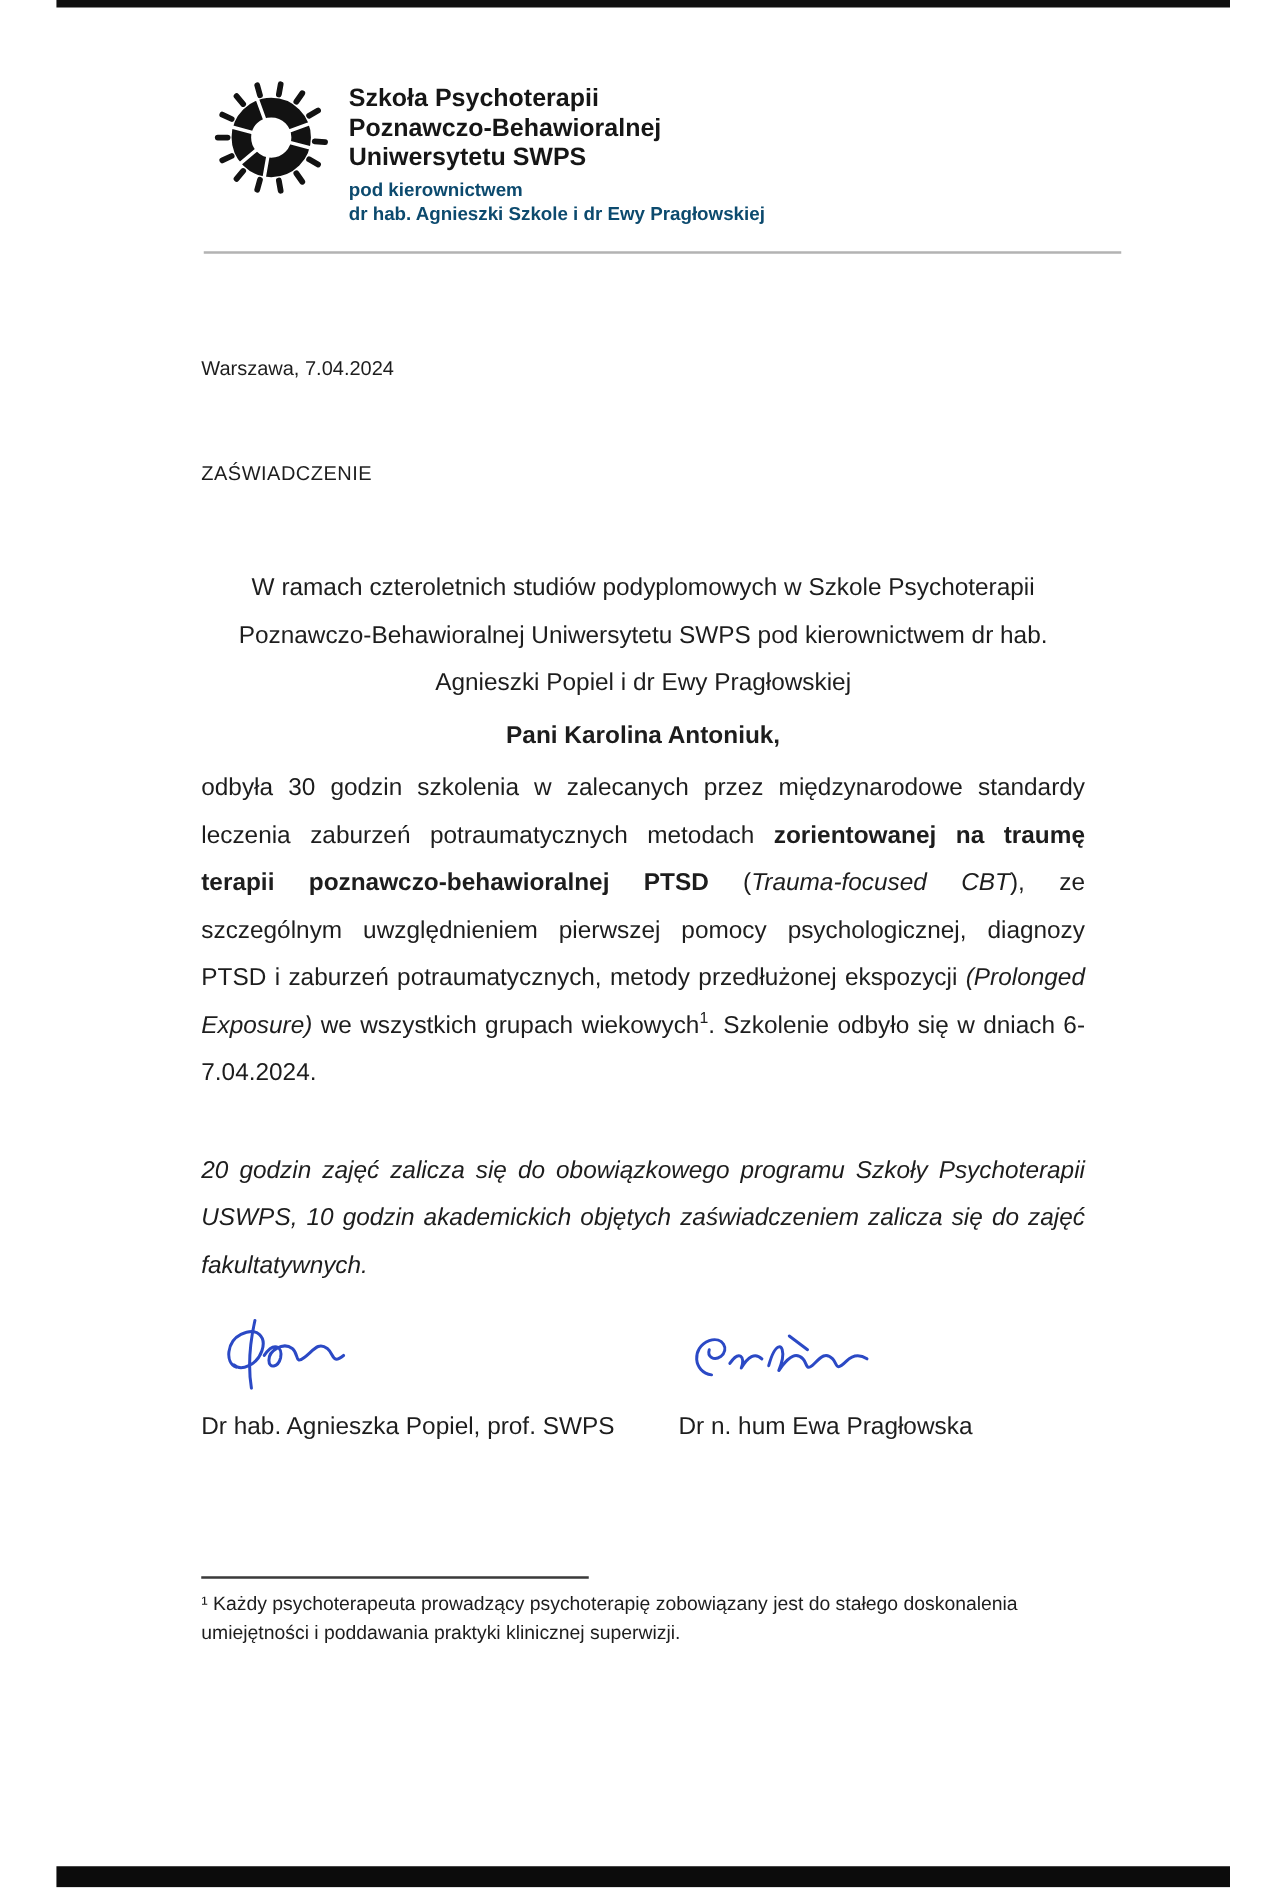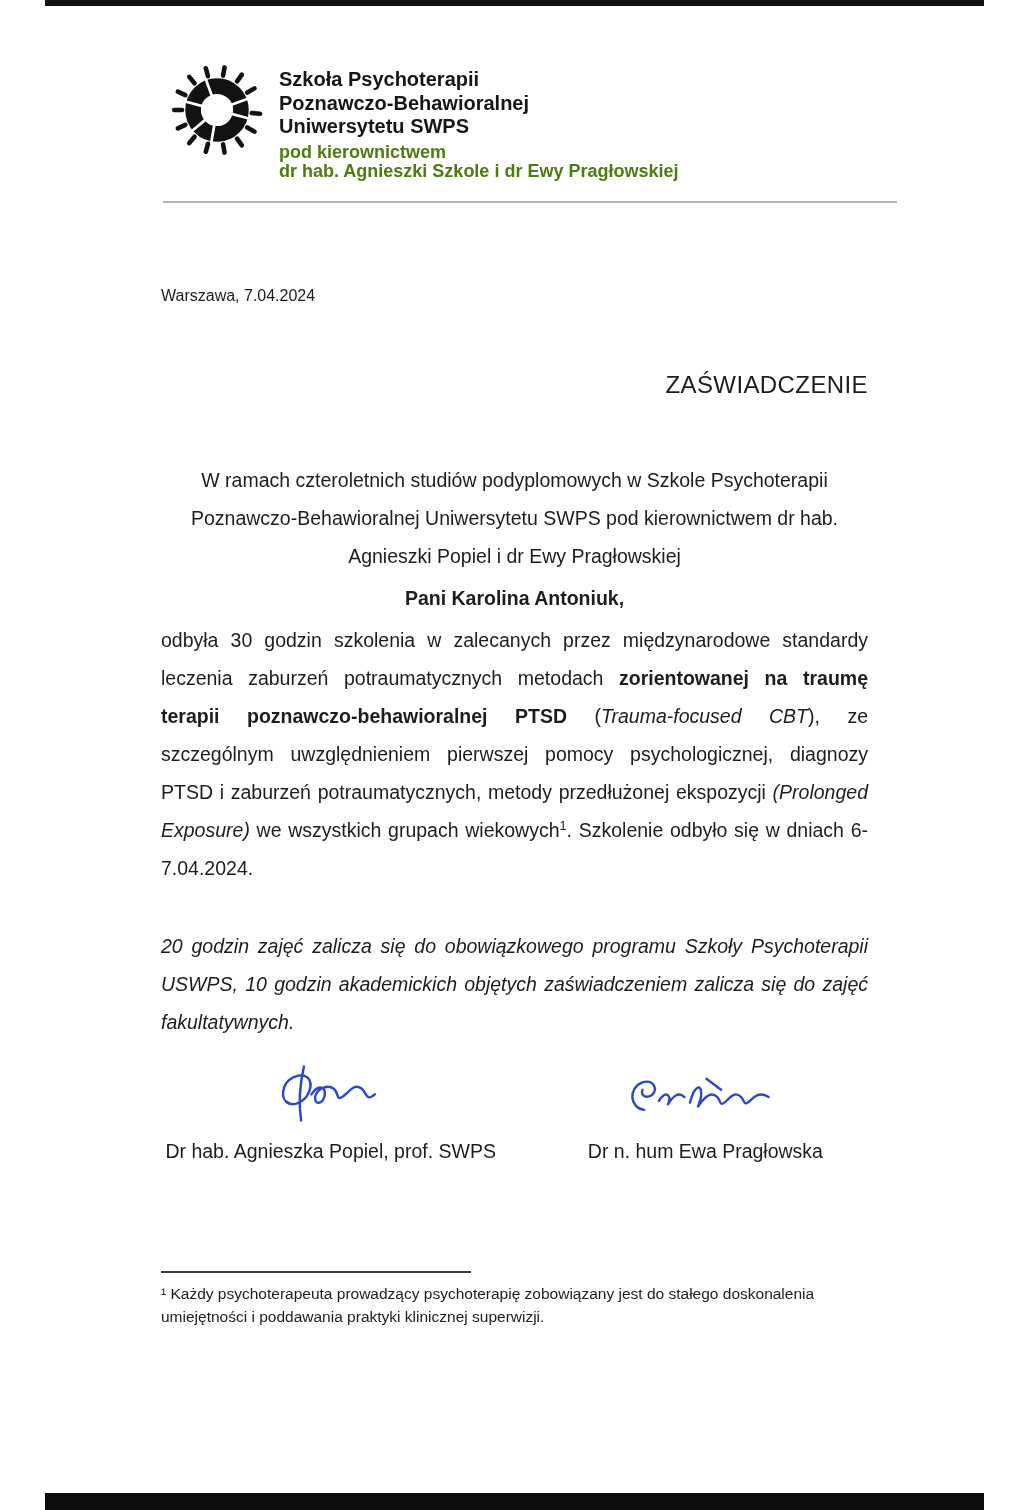--- a/index.html
+++ b/index.html
@@ -14,43 +14,43 @@
     color: #1d1d1d;
   }
   .scan-bar { position: absolute; left: 0; right: 0; background: #101010; }
   .scan-bar.top { top: 0; height: 6px; }
   .scan-bar.bottom { bottom: 0; height: 17px; background: #0c0c0c; }
 
   .letterhead { display: flex; align-items: flex-start; padding: 64px 0 0 126px; gap: 16px; }
   .logo { width: 92px; height: 92px; flex: 0 0 auto; }
   .letterhead-text { padding-top: 4px; }
   .lh-main { font-size: 20px; font-weight: 700; line-height: 23.5px; color: #161616; }
-  .lh-sub  { font-size: 18px; font-weight: 700; line-height: 19px; color: #4d7c0f; }
+  .lh-sub  { font-size: 15px; font-weight: 700; line-height: 19px; color: #0c4a6e; }
   .lh-sub.first { margin-top: 4px; }
 
   .rule { margin: 20px 87px 0 118px; border-top: 2px solid #b3b3b3; height: 0; }
 
   .content { padding: 0 116px; font-size: 19.5px; }
 
   .dateline { margin: 84px 0 0 0; font-size: 16px; }
-  .doc-title { margin: 66px 0 0 0; text-align: right; font-size: 24px; font-weight: 400; letter-spacing: 0.4px; }
+  .doc-title { margin: 66px 0 0 0; text-align: left; font-size: 16px; font-weight: 400; letter-spacing: 0.4px; }
 
   .intro { margin: 62px 0 0 0; text-align: center; line-height: 38px; }
   .recipient { margin: 4px; text-align: center; line-height: 38px; font-weight: 700; }
 
   .body-par { margin: 0; line-height: 38px; text-align: justify; }
   .body-par.second { margin-top: 40px; font-style: italic; }
   .seg-bold { font-weight: 700; }
   .seg-italic { font-style: italic; margin-top: 28px; }
   sup { font-size: 0.65em; line-height: 0; }
 
   .trainers { margin: 80px 0 0 0; }
 
   .signatures { margin-top: 14px; display: flex; justify-content: space-between; align-items: flex-end; }
-  .sig-block { display: flex; flex-direction: column; align-items: center; }
+  .sig-block { display: flex; flex-direction: column; align-items: flex-start; }
   .sig-block.left { width: 48%; }
   .sig-block.right { width: 46%; }
   .ink { display: block; }
   .sig-name { margin-top: 10px; font-size: 19.5px; white-space: nowrap; }
 
   .footnote-sep { margin-top: 108px; width: 310px; border-top: 2px solid #3a3a3a; height: 0; }
   .footnote { margin: 9px 0 0 0; font-size: 15.5px; line-height: 23px; max-width: 790px; }
 </style>
 </head>
 <body>

